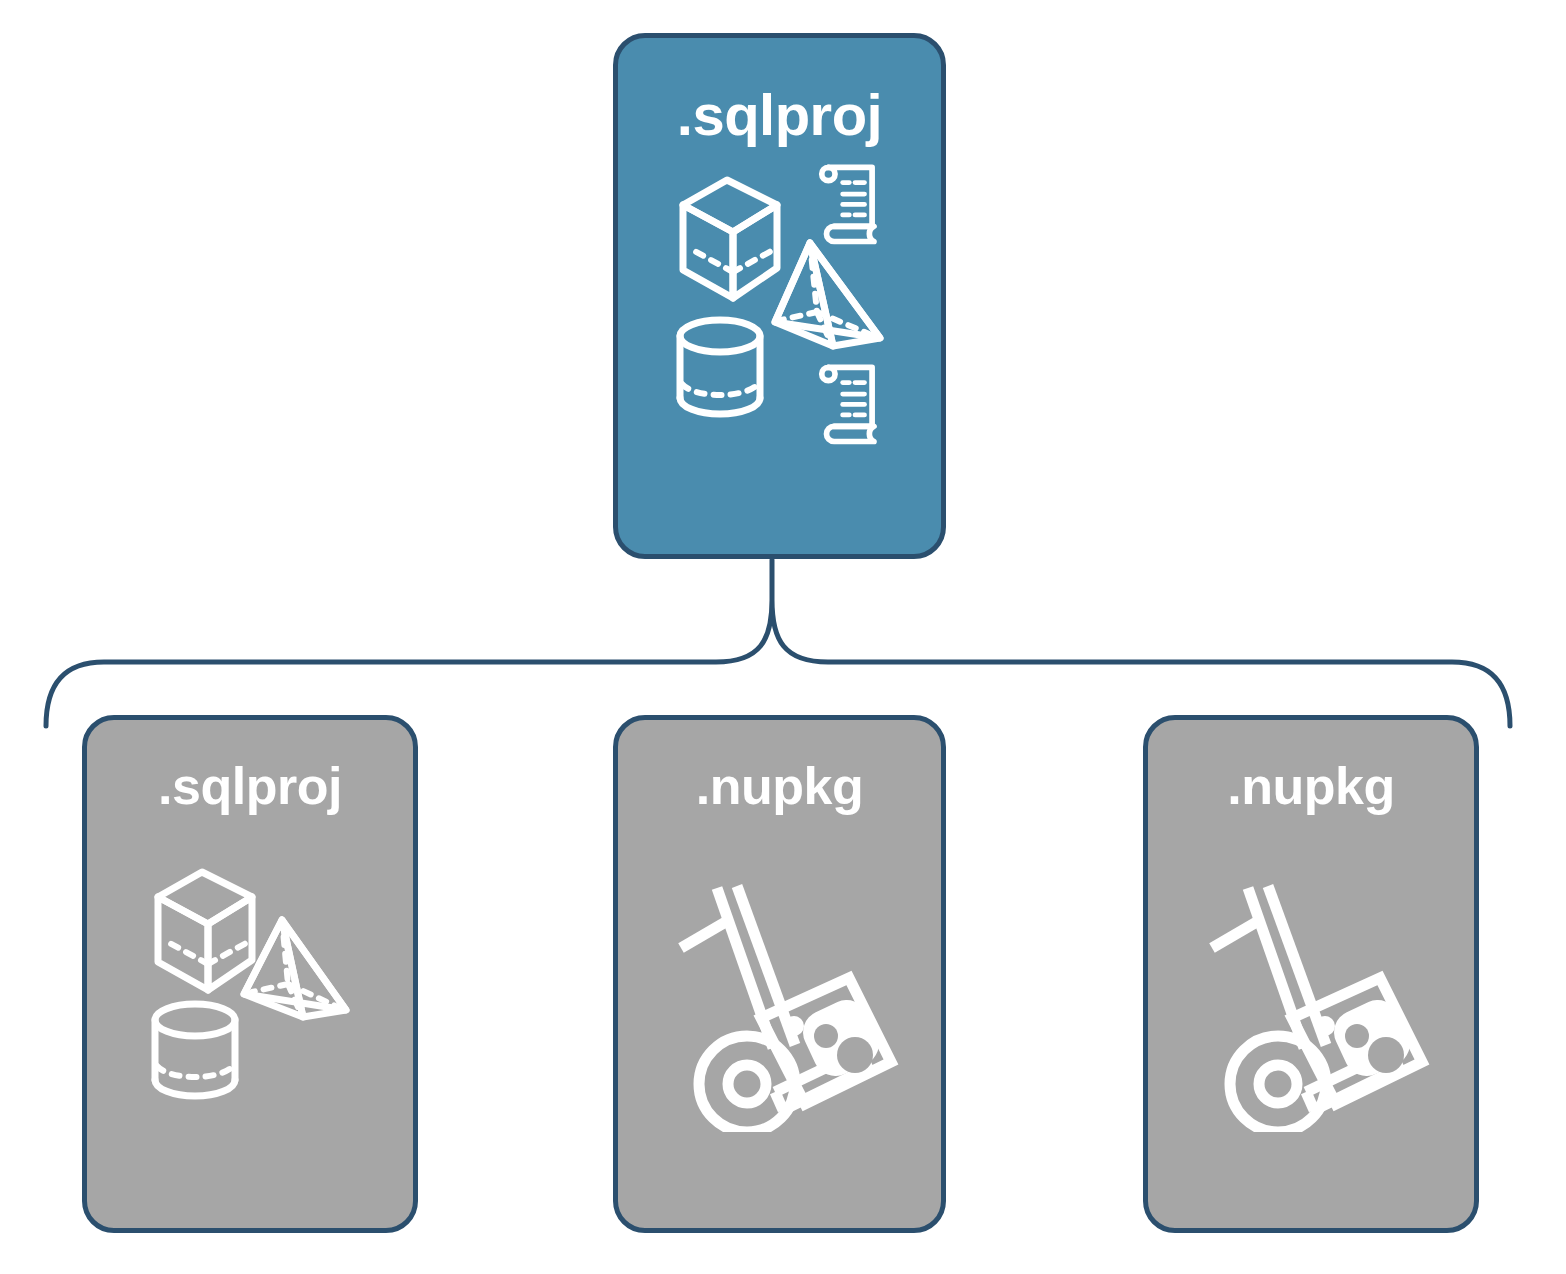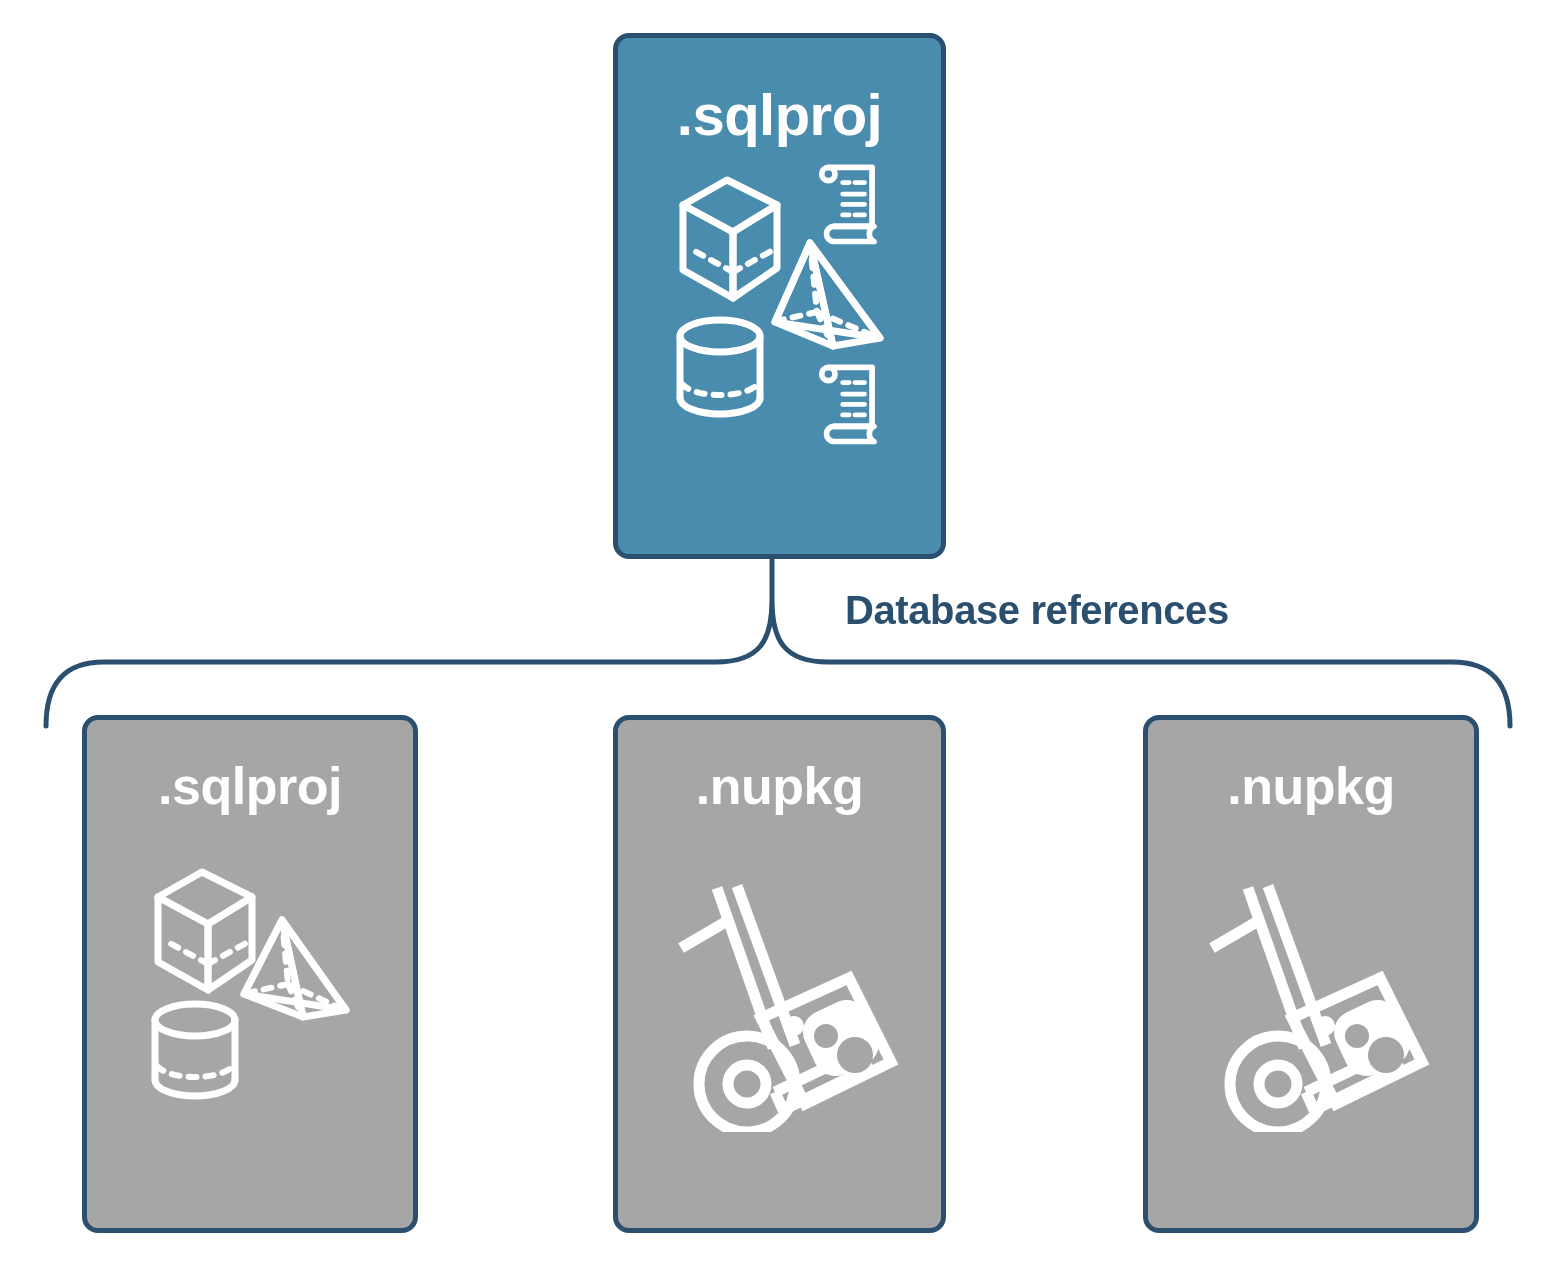--- a/index.html
+++ b/index.html
@@ -17,21 +17,21 @@
   #stage {
     position: absolute;
     left: 0; top: 0;
     width: 1566px;
     height: 1274px;
   }
   .node {
     position: absolute;
     box-sizing: border-box;
     border: 5px solid #2b4f6e;
-    border-radius: 16px;
+    border-radius: 32px;
     display: flex;
     flex-direction: column;
     align-items: center;
   }
   .node .title {
     color: #ffffff;
     font-weight: bold;
     letter-spacing: -0.5px;
     line-height: 1;
     user-select: none;
@@ -262,15 +262,14 @@
              C772 640, 760 662, 716 662
              L104 662
              C64 662, 46 684, 46 726
              M772 560
              L772 600
              C772 640, 784 662, 828 662
              L1452 662
              C1492 662, 1510 684, 1510 726" fill="none" stroke="#2b4f6e" stroke-width="5" stroke-linecap="round"></path>
   </svg>
 
-  <div id="brace-label">Database references</div>
 
 </div>
 
 </body></html>

